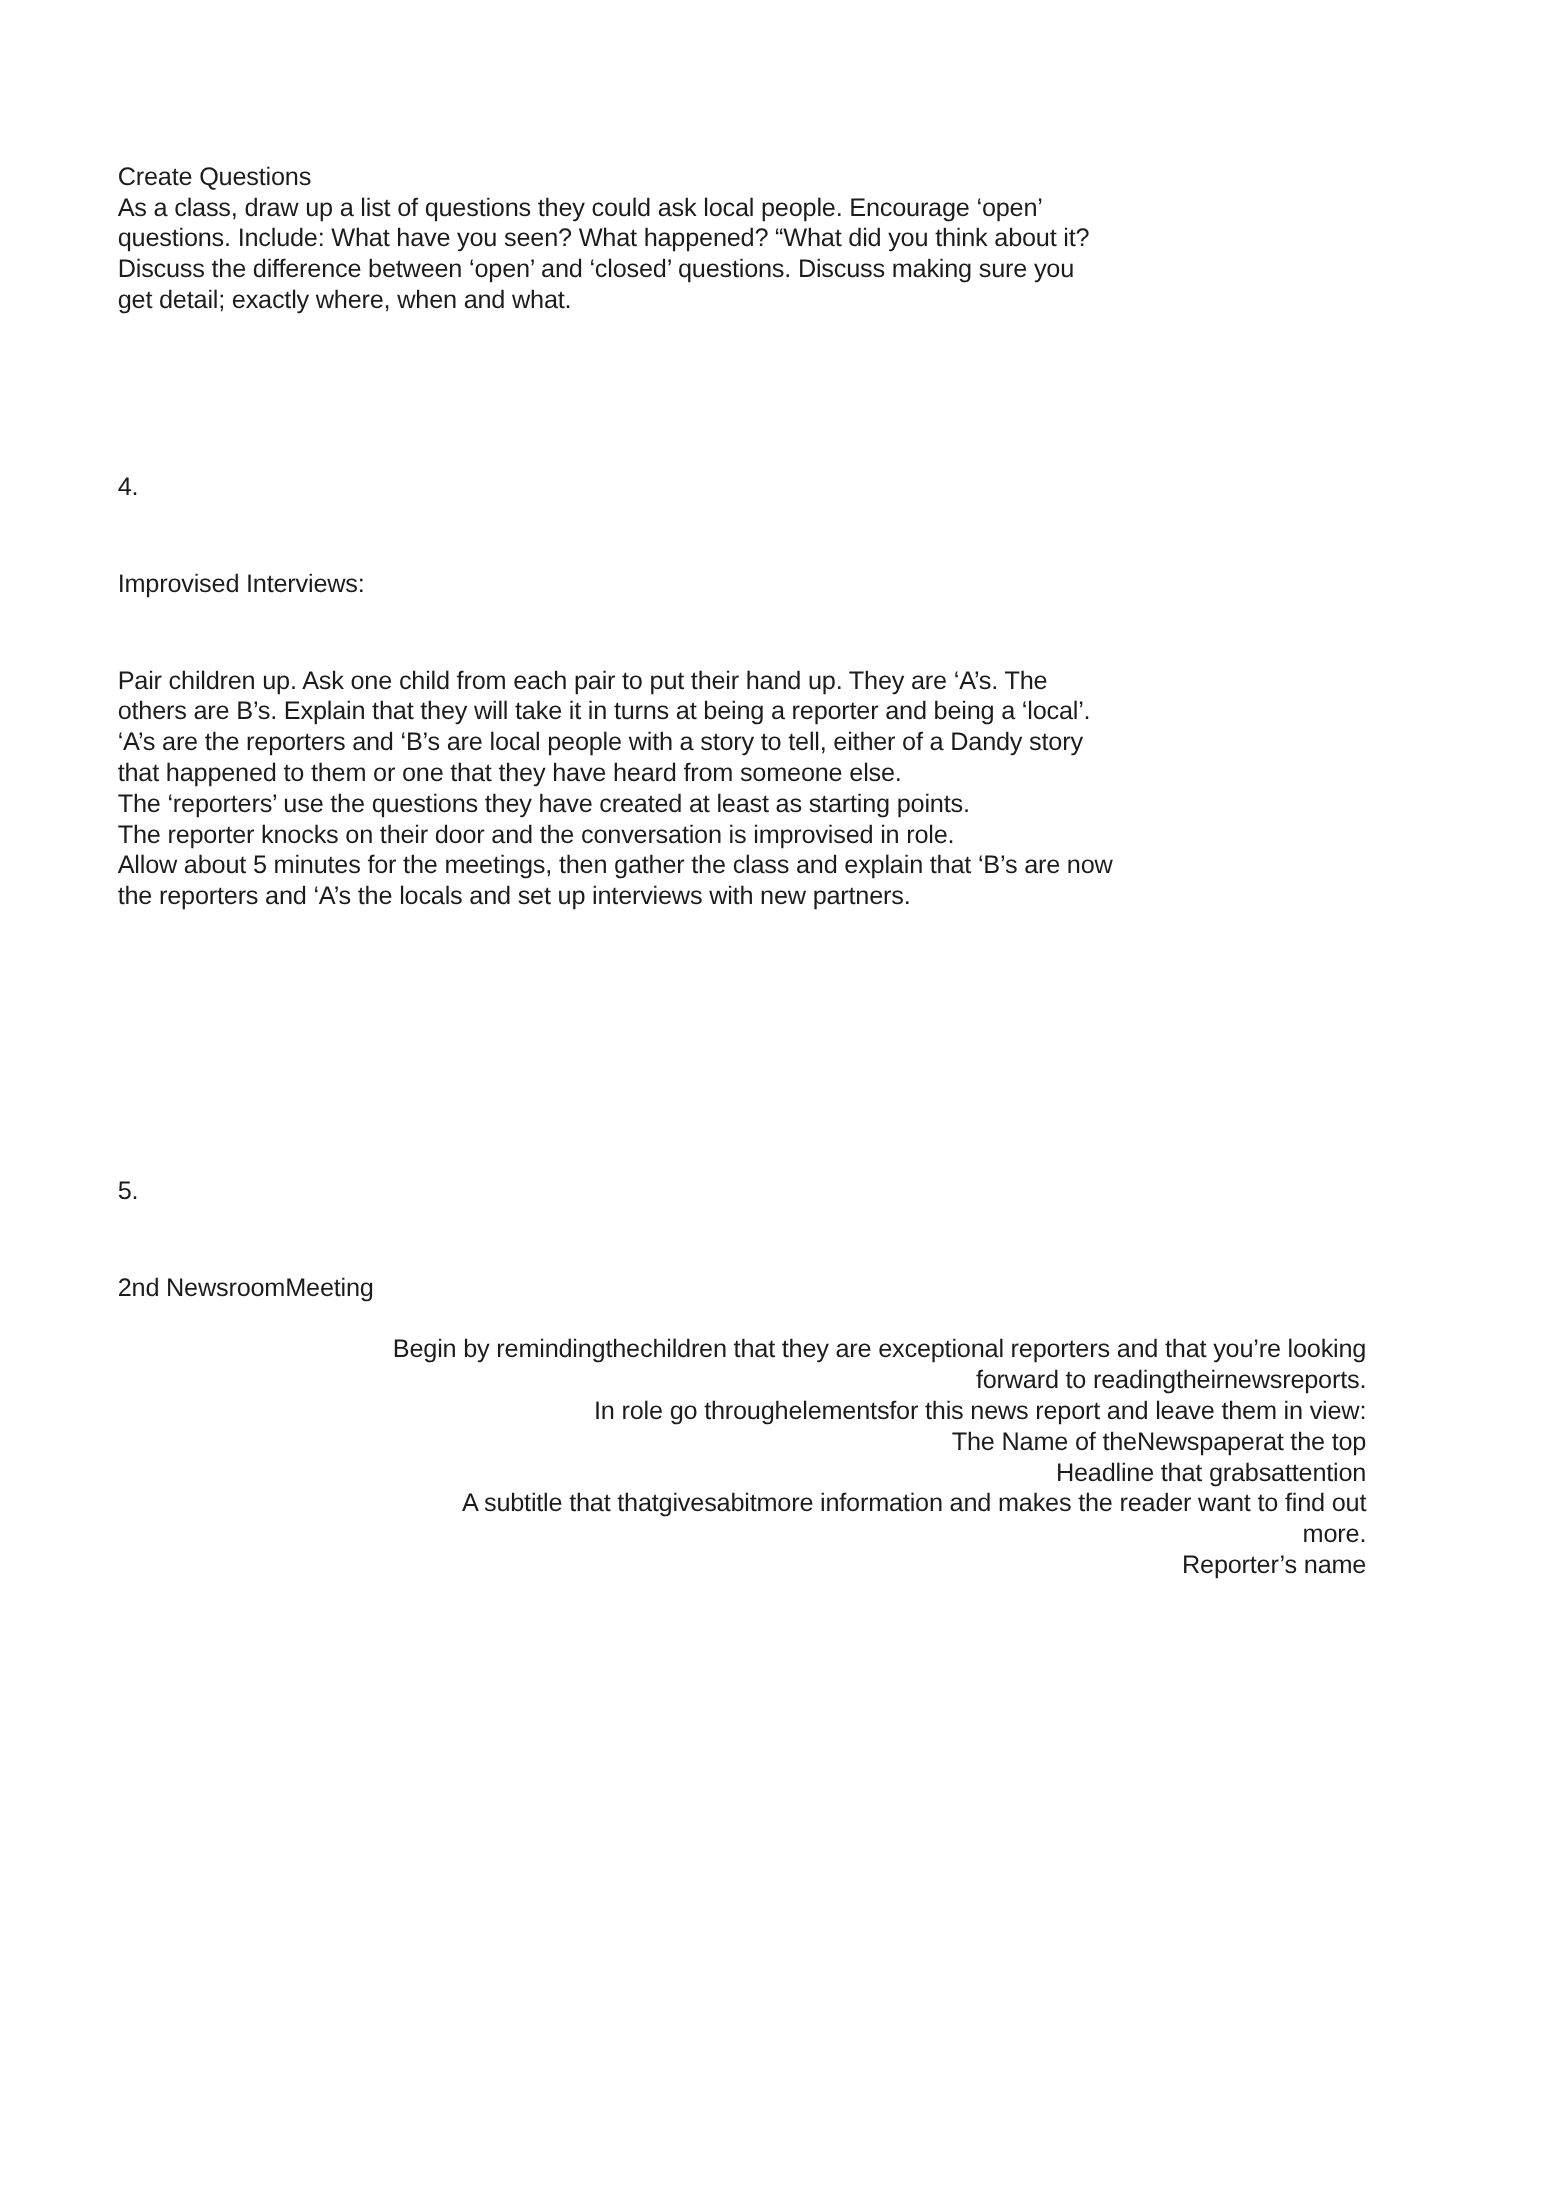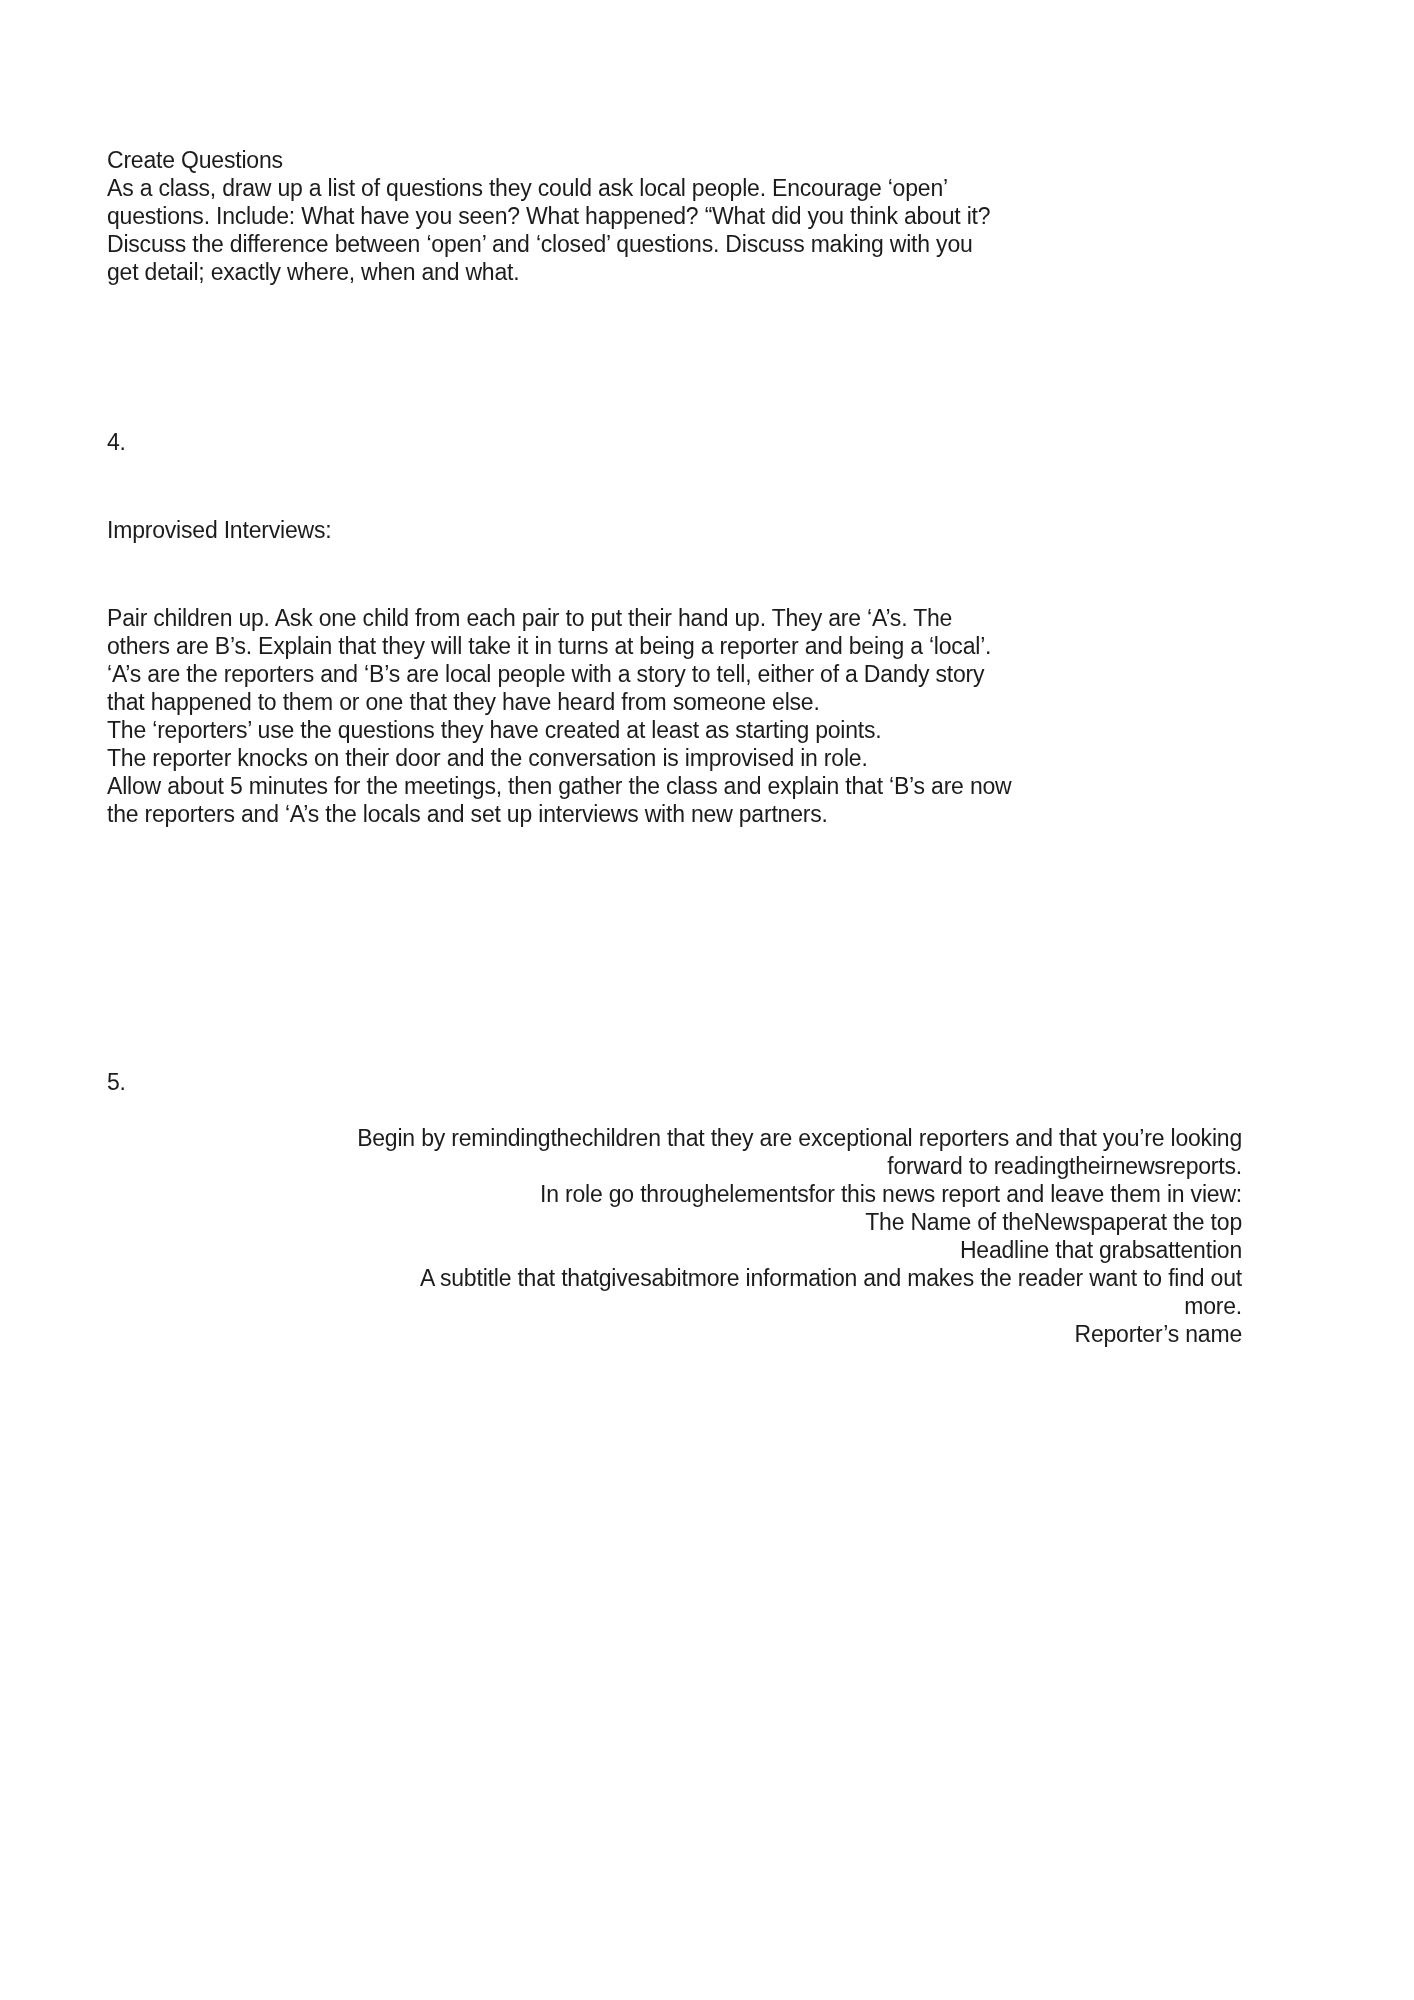--- a/index.html
+++ b/index.html
@@ -37,39 +37,40 @@
 </style>
 </head>
 <body style="background: rgb(255, 255, 255);">
 
 <main class="doc" style="color: rgb(28, 28, 28);">
 
   <section>
     <div class="line">Create Questions</div>
     <div class="lines">As a class, draw up a list of questions they could ask local people. Encourage ‘open’
 questions. Include: What have you seen? What happened? “What did you think about it?
-Discuss the difference between ‘open’ and ‘closed’ questions. Discuss making with you
+Discuss the difference between ‘open’ and ‘closed’ questions. Discuss making sure you
 get detail; exactly where, when and what.</div>
   </section>
 
   <section class="mt-item4">
     <div class="line">4.</div>
     <div class="line mt-38">Improvised Interviews:</div>
     <div class="lines mt-38">Pair children up. Ask one child from each pair to put their hand up. They are ‘A’s. The
 others are B’s. Explain that they will take it in turns at being a reporter and being a ‘local’.
 ‘A’s are the reporters and ‘B’s are local people with a story to tell, either of a Dandy story
 that happened to them or one that they have heard from someone else.
 The ‘reporters’ use the questions they have created at least as starting points.
 The reporter knocks on their door and the conversation is improvised in role.
 Allow about 5 minutes for the meetings, then gather the class and explain that ‘B’s are now
 the reporters and ‘A’s the locals and set up interviews with new partners.</div>
   </section>
 
   <section class="mt-item5">
     <div class="line">5.</div>
+    <div class="line mt-38">2nd NewsroomMeeting</div>
     <div class="lines mt-28">Begin by remindingthechildren that they are exceptional reporters and that you’re looking
 forward to readingtheirnewsreports.
 In role go throughelementsfor this news report and leave them in view:
 The Name of theNewspaperat the top
 Headline that grabsattention
 A subtitle that thatgivesabitmore information and makes the reader want to find out
 more.
 Reporter’s name</div>
   </section>
 

